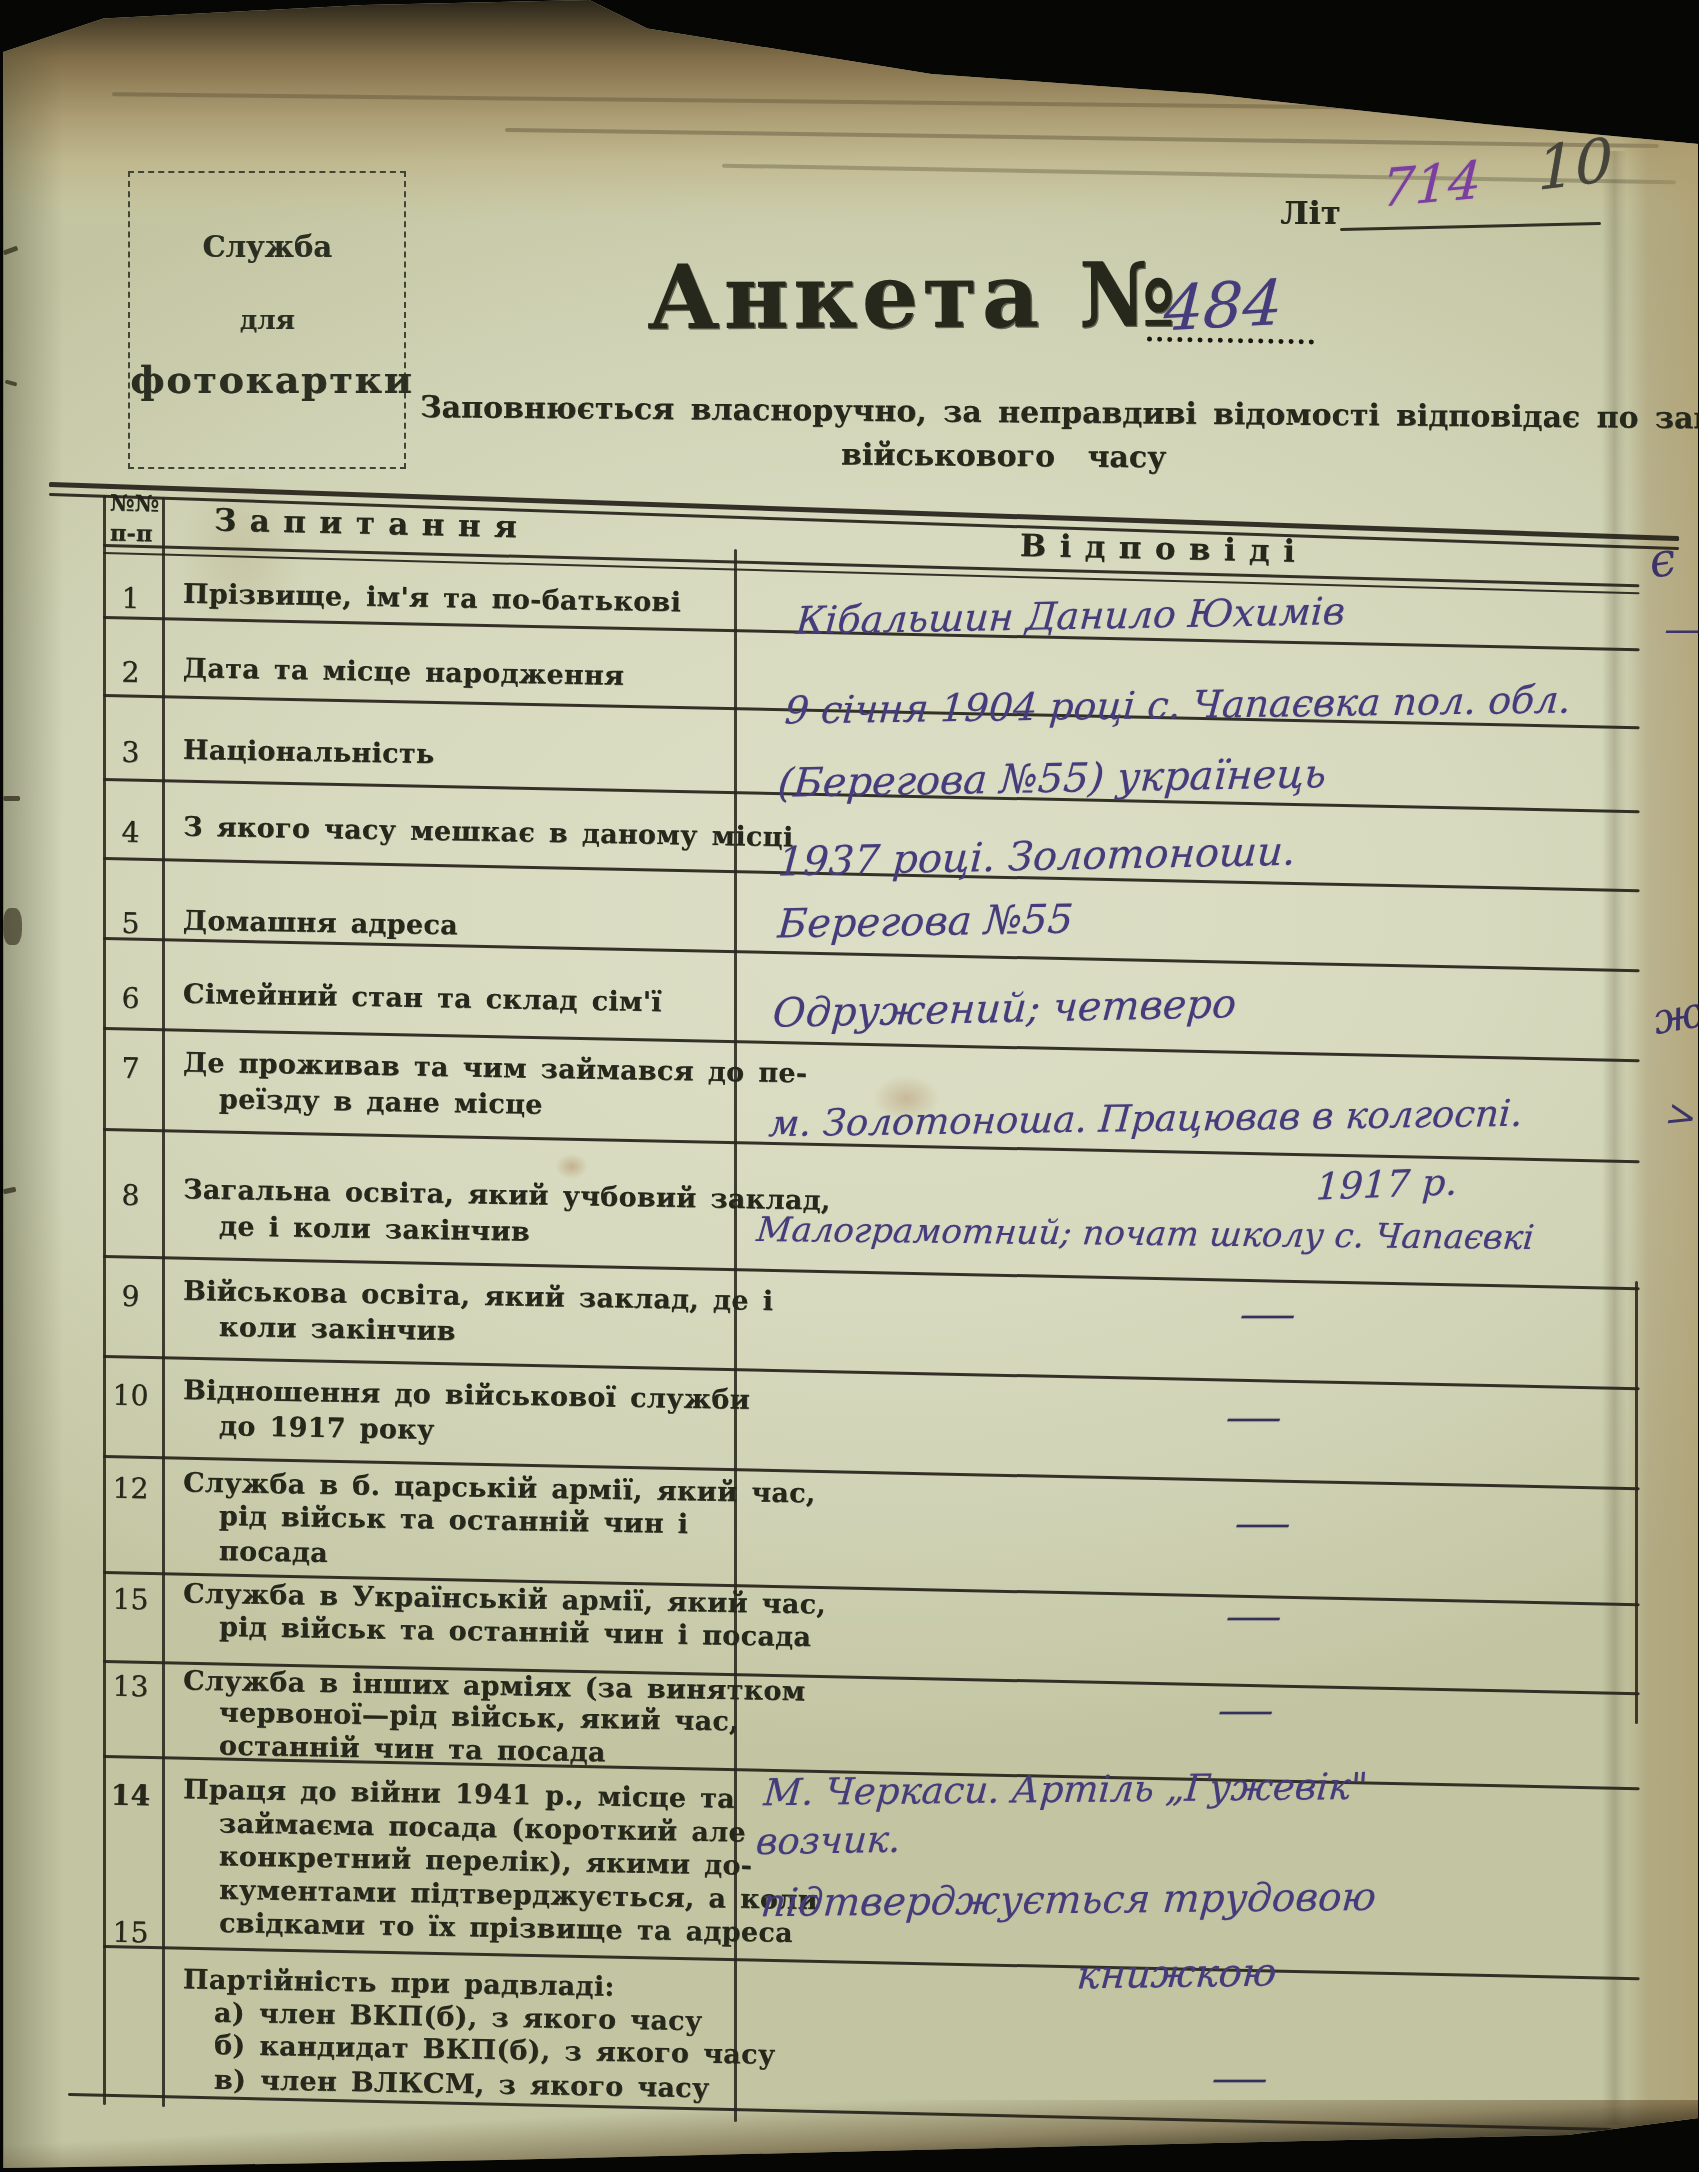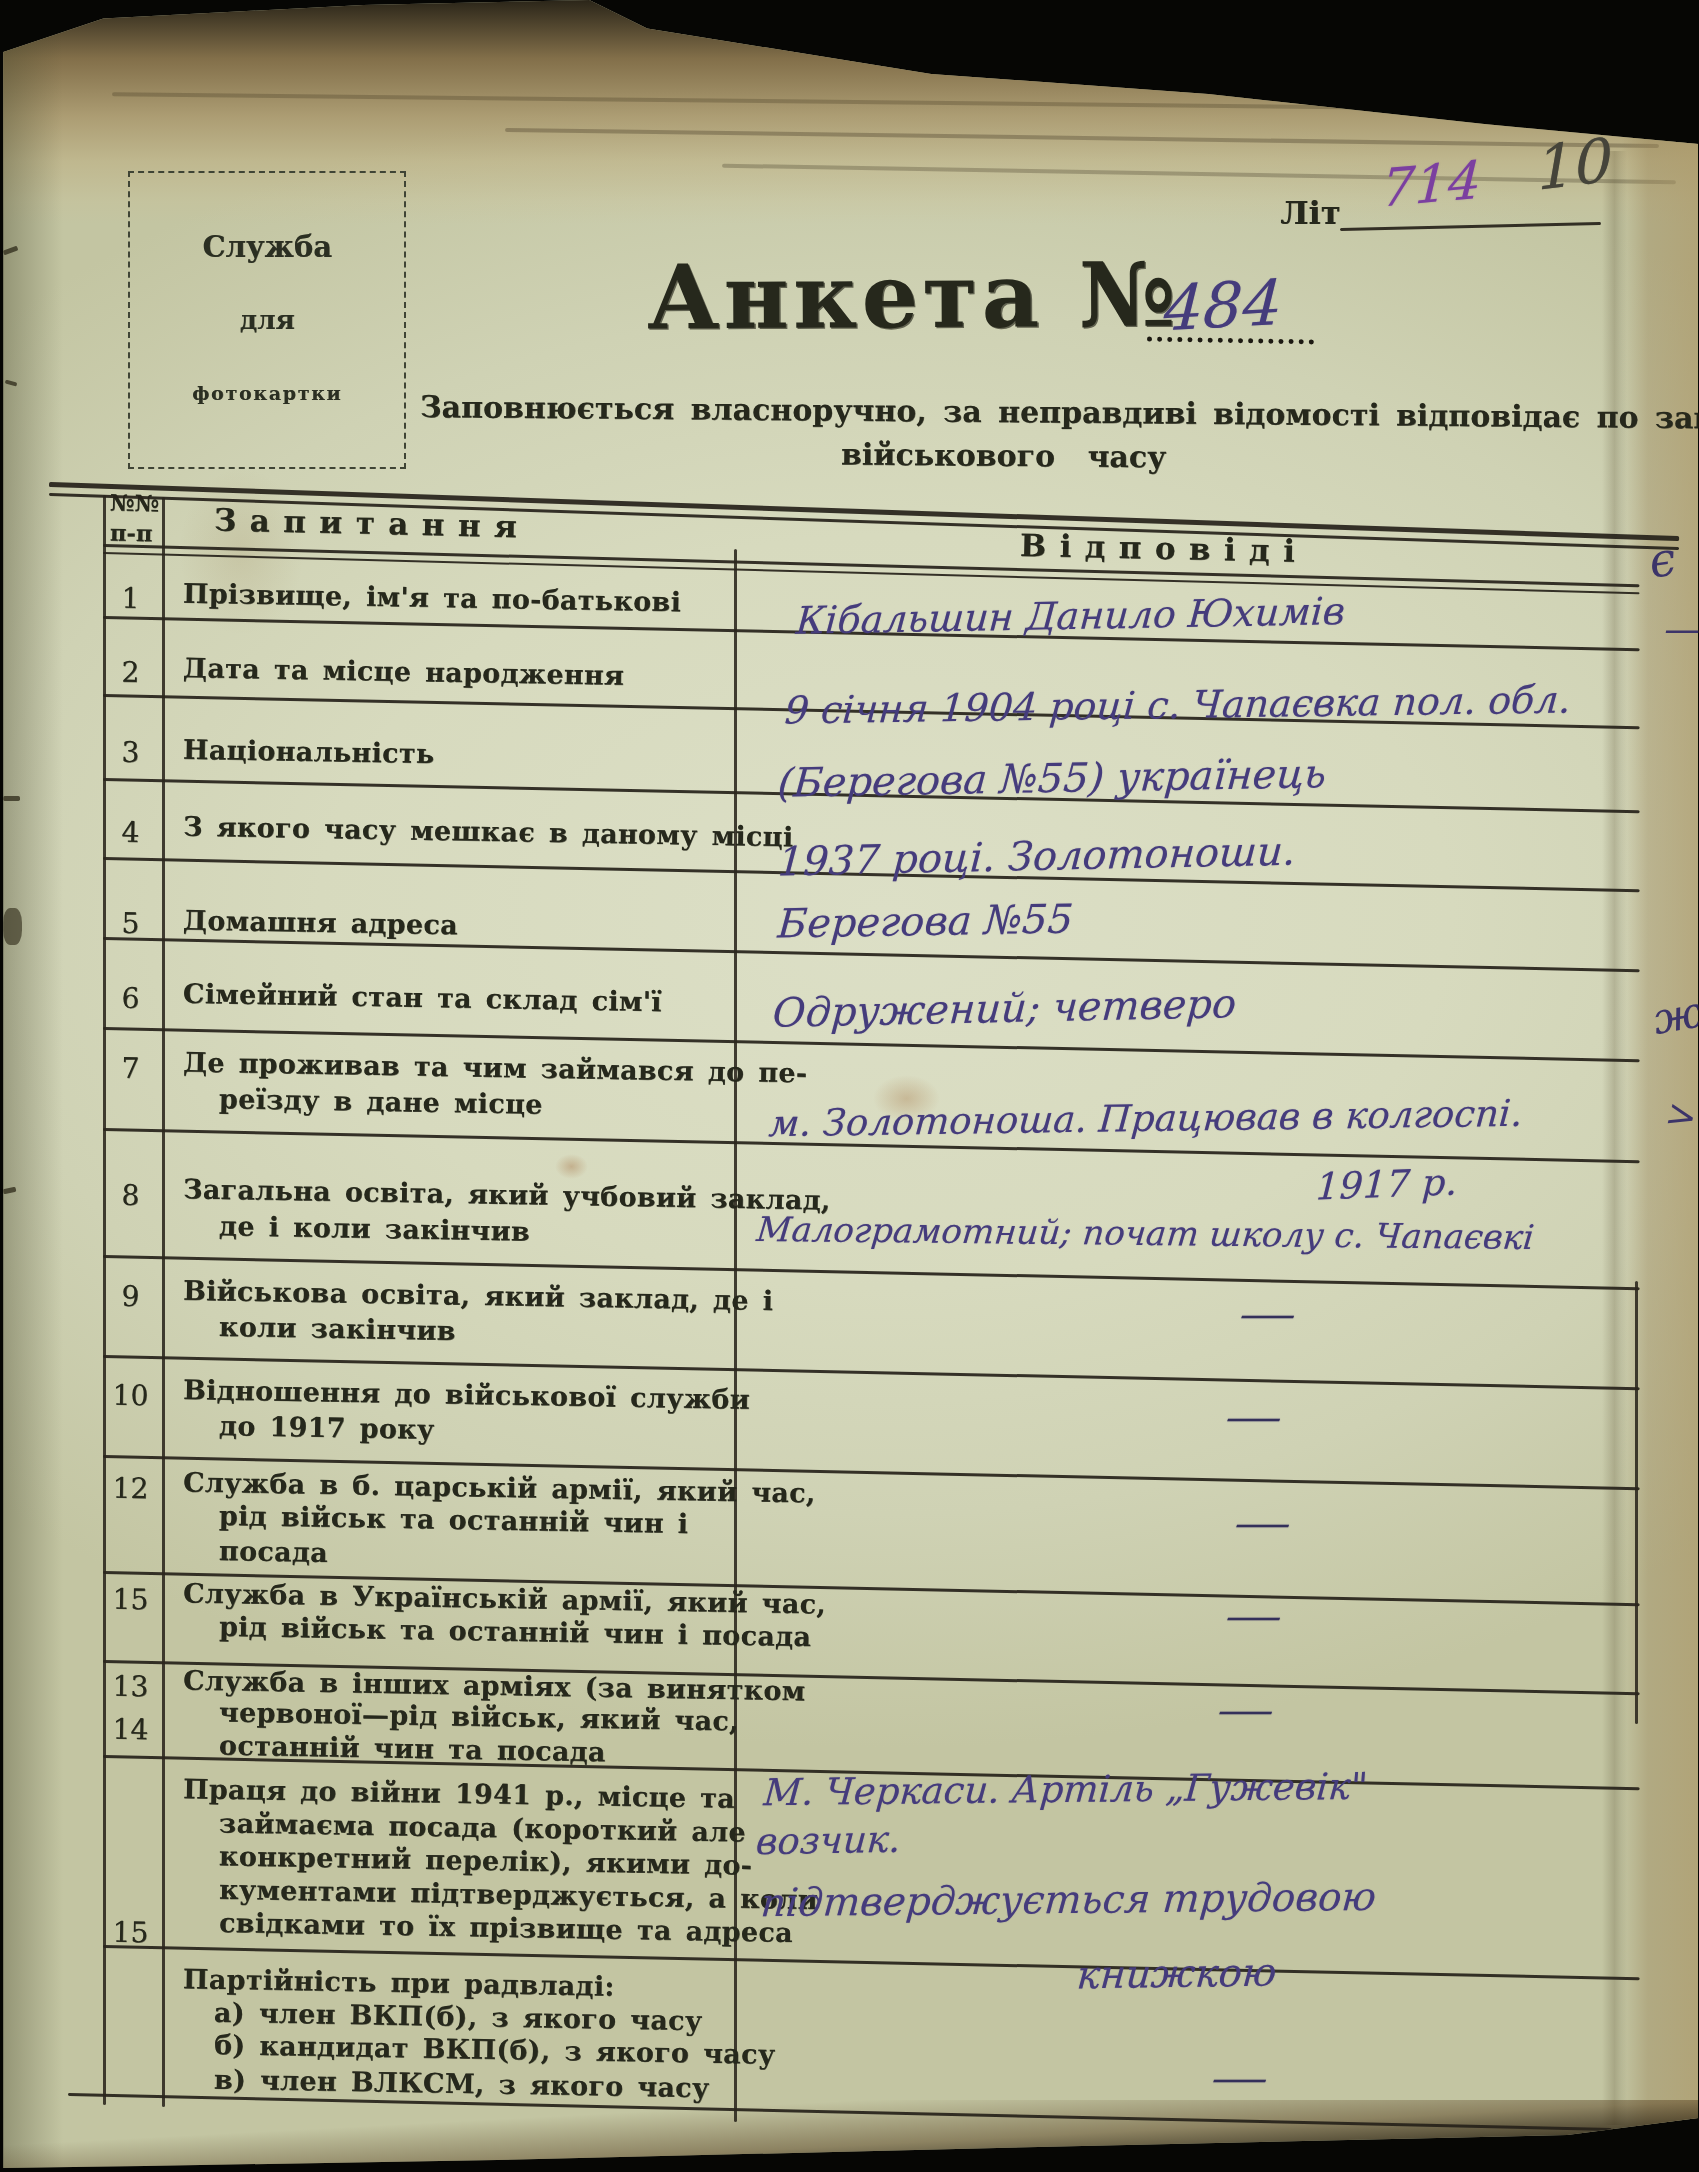--- a/index.html
+++ b/index.html
@@ -74,21 +74,21 @@
   <div class="abs content" id="content" style="left:0;top:0;width:1700px;height:2172px;">
 
     <div class="abs print lit">Літ</div>
     <div class="hline lit-line"></div>
     <div class="abs hand lit-num">714</div>
     <div class="abs hand pagenum">10</div>
 
     <div class="abs photo-box">
       <div class="pb-line print" style="top:57px;font-size:29px;">Служба</div>
       <div class="pb-line print" style="top:132px;font-size:26px;">для</div>
-      <div class="pb-line print" style="top:209px;font-size:19px;letter-spacing:1.7px;">фотокартки</div>
+      <div class="pb-line print" style="top:184px;font-size:38px;letter-spacing:1.7px;">фотокартки</div>
     </div>
 
     <div class="abs print title">Анкета №</div>
     <div class="abs hand form-num">484</div>
     <div class="abs num-underline"></div>
     <div class="abs print sub1">Заповнюється власноручно, за неправдиві відомості відповідає по закону</div>
     <div class="abs print sub2">військового часу</div>
 
     <div class="abs print h-cell" style="left:107px;top:490px;font-size:22.6px;transform:rotate(1.2deg);">№№</div>
     <div class="abs print h-cell" style="left:107px;top:520px;font-size:22.6px;transform:rotate(1.2deg);">п-п</div>
@@ -164,21 +164,21 @@
       <div class="abs hand dash" style="left: 1241px; top: 1501px; font-size: 38px; color: rgb(52, 48, 90); transform: rotate(0deg) skewX(-5deg) scaleX(1.5);">—</div>
       <div class="abs print rownum" style="left: 100px; top: 1583px; transform: rotate(1deg);">15</div>
       <div class="abs print qline" style="left: 180px; top: 1583px; transform: rotate(1deg);">Служба в Українській армії, який час,</div>
       <div class="abs print qline" style="left: 216px; top: 1616px; transform: rotate(1deg);">рід військ та останній чин і посада</div>
       <div class="abs hand dash" style="left: 1232px; top: 1594px; font-size: 38px; color: rgb(52, 48, 90); transform: rotate(0deg) skewX(-5deg) scaleX(1.5);">—</div>
       <div class="abs print rownum" style="left: 100px; top: 1670px; transform: rotate(1deg);">13</div>
       <div class="abs print qline" style="left: 180px; top: 1670px; transform: rotate(1deg);">Служба в інших арміях (за винятком</div>
       <div class="abs print qline" style="left: 216px; top: 1701px; transform: rotate(1deg);">червоної—рід військ, який час,</div>
       <div class="abs print qline" style="left: 216px; top: 1733px; transform: rotate(1deg);">останній чин та посада</div>
       <div class="abs hand dash" style="left: 1224px; top: 1688px; font-size: 38px; color: rgb(52, 48, 90); transform: rotate(0deg) skewX(-5deg) scaleX(1.5);">—</div>
-      <div class="abs print rownum" style="left: 100px; top: 1713px; transform: rotate(1deg);">14</div>
+      <div class="abs print rownum" style="left: 100px; top: 1778px; transform: rotate(1deg); font-weight: bold;">14</div>
       <div class="abs print qline" style="left: 180px; top: 1778px; transform: rotate(1deg);">Праця до війни 1941 р., місце та</div>
       <div class="abs print qline" style="left: 216px; top: 1812px; transform: rotate(1deg);">займаєма посада (короткий але</div>
       <div class="abs print qline" style="left: 216px; top: 1845px; transform: rotate(1deg);">конкретний перелік), якими до-</div>
       <div class="abs print qline" style="left: 216px; top: 1879px; transform: rotate(1deg);">кументами підтверджується, а коли</div>
       <div class="abs print qline" style="left: 216px; top: 1912px; transform: rotate(1deg);">свідками то їх прізвище та адреса</div>
       <div class="abs hand" style="left: 761px; top: 1768px; font-size: 37px; color: rgb(69, 60, 124); transform: rotate(-0.6deg) skewX(-5deg);">М. Черкаси. Артіль „Гужевік"</div>
       <div class="abs hand" style="left: 753px; top: 1819px; font-size: 37px; color: rgb(69, 60, 124); transform: rotate(-1deg) skewX(-5deg);">возчик.</div>
       <div class="abs hand" style="left: 758px; top: 1877px; font-size: 39px; color: rgb(69, 60, 124); transform: rotate(-0.6deg) skewX(-5deg);">підтверджується трудовою</div>
       <div class="abs hand" style="left: 1074px; top: 1951px; font-size: 39px; color: rgb(69, 60, 124); transform: rotate(-0.8deg) skewX(-5deg);">книжкою</div>
       <div class="abs print rownum" style="left: 100px; top: 1916px; transform: rotate(1deg);">15</div>

